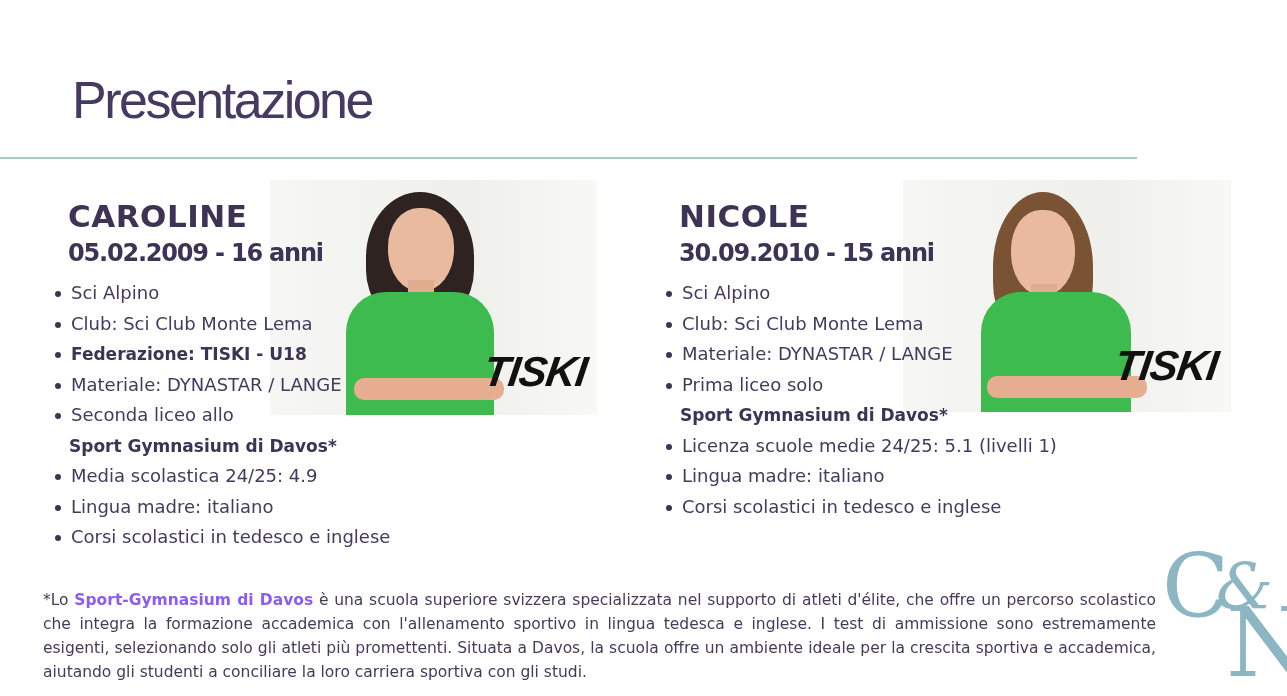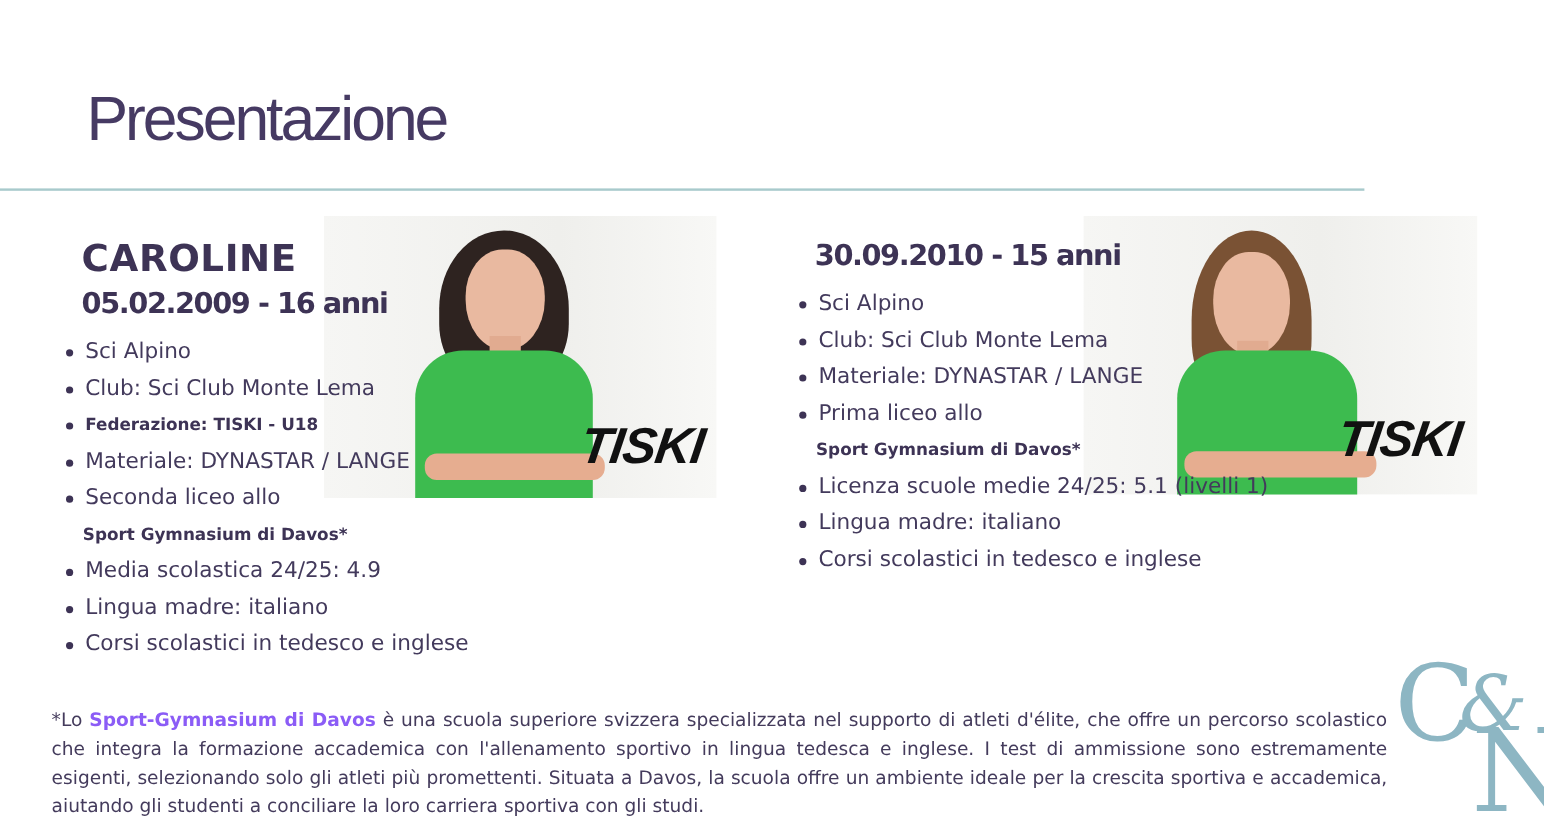--- a/index.html
+++ b/index.html
@@ -60,21 +60,21 @@
   ul.facts { list-style: none; margin: 0; padding: 0; }
   ul.facts li {
     position: relative; padding-left: 18px;
     font-size: 18px; line-height: 30.5px; color: #433a5c;
     white-space: nowrap;
   }
   ul.facts li::before {
     content: ""; position: absolute; left: 2px; top: 13px;
     width: 6px; height: 6px; border-radius: 50%; background: #3d3355;
   }
-  ul.facts li.bold { font-weight: bold; font-size: 14px; color: #3d3355; }
+  ul.facts li.bold { font-weight: bold; font-size: 17px; color: #3d3355; }
   ul.facts li.cont { padding-left: 16px; }
   ul.facts li.cont::before { display: none; }
   .note {
     position: absolute; left: 43px; top: 588px; width: 1113px;
     font-size: 15.5px; line-height: 24px; color: #443b5c;
     text-align: justify;
   }
   .note b { color: #8b5cf6; }
   .logo {
     position: absolute; left: 1160px; top: 555px; width: 127px; height: 141px;
@@ -118,26 +118,27 @@
     <li>Materiale: DYNASTAR / LANGE</li>
     <li>Seconda liceo allo</li>
     <li class="bold cont">Sport Gymnasium di Davos*</li>
     <li>Media scolastica 24/25: 4.9</li>
     <li>Lingua madre: italiano</li>
     <li>Corsi scolastici in tedesco e inglese</li>
   </ul>
 </div>
 
 <div class="athlete" style="left:679px; top:196px;">
+  <div class="name">NICOLE</div>
   <div class="dob">30.09.2010 - 15 anni</div>
   <ul class="facts" style="margin-left:-15px;">
     <li>Sci Alpino</li>
     <li>Club: Sci Club Monte Lema</li>
     <li>Materiale: DYNASTAR / LANGE</li>
-    <li>Prima liceo allo</li>
+    <li>Prima liceo solo</li>
     <li class="bold cont">Sport Gymnasium di Davos*</li>
     <li>Licenza scuole medie 24/25: 5.1 (livelli 1)</li>
     <li>Lingua madre: italiano</li>
     <li>Corsi scolastici in tedesco e inglese</li>
   </ul>
 </div>
 
 <div class="note"><span>*Lo </span><b>Sport-Gymnasium di Davos</b><span> è una scuola superiore svizzera specializzata nel supporto di atleti d'élite, che offre un percorso scolastico che integra la formazione accademica con l'allenamento sportivo in lingua tedesca e inglese. I test di ammissione sono estremamente esigenti, selezionando solo gli atleti più promettenti. Situata a Davos, la scuola offre un ambiente ideale per la crescita sportiva e accademica, aiutando gli studenti a conciliare la loro carriera sportiva con gli studi.</span></div>
 
 <div class="logo">

